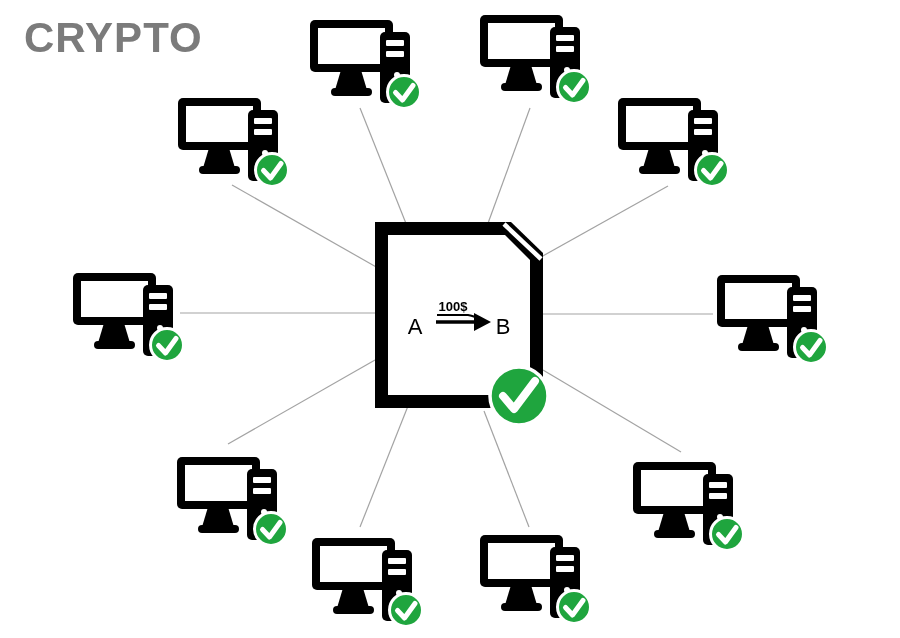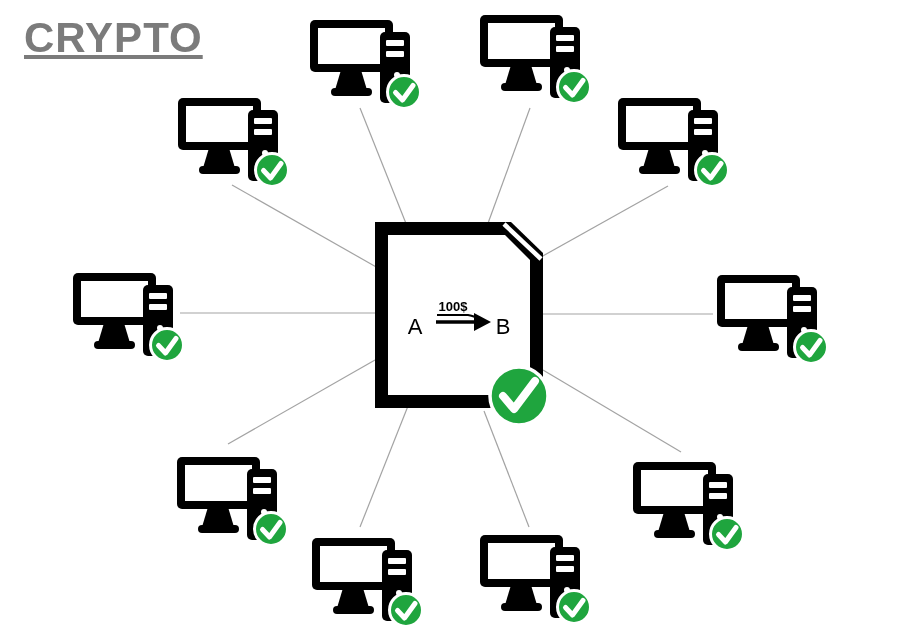--- a/index.html
+++ b/index.html
@@ -1,20 +1,20 @@
 <!DOCTYPE html>
 <html style="--check-green: #1fa53e; --edge-gray: #a3a3a3; --logo-gray: #7b7b7b;"><head>
 <meta charset="utf-8">
 <style>
   html,body { margin:0; padding:0; }
   body { width:900px; height:638px; background:#ffffff; overflow:hidden;
          font-family:"Liberation Sans", sans-serif; }
   .stage { position:relative; width:900px; height:638px; background:#ffffff; }
   .logo { position:absolute; left:24px; top:14px; font-size:42px; font-weight:bold;
-          letter-spacing:1px; color:var(--logo-gray,#7b7b7b); user-select:none;text-decoration:underline; }
+          letter-spacing:1px; color:var(--logo-gray,#7b7b7b); user-select:none; }
   svg.net { position:absolute; left:0; top:0; }
   .blk  { fill:#000000; stroke:none; }
   .wht  { fill:#ffffff; stroke:none; }
   .edge { stroke:var(--edge-gray,#a3a3a3); stroke-width:1.2; }
   .badge { fill:var(--check-green,#1fa53e); stroke:#ffffff; }
   .check { fill:none; stroke:#ffffff; stroke-linecap:round; stroke-linejoin:round; }
   .fold  { stroke:#ffffff; stroke-width:4.5; }
   .lbl { font-family:"Liberation Sans",sans-serif; font-size:22px; fill:#000; text-anchor:middle; }
   .amt { font-family:"Liberation Sans",sans-serif; font-size:13px; font-weight:bold; fill:#000; text-anchor:middle; }
   .thin { stroke:#000; stroke-width:1.8; fill:none; }

